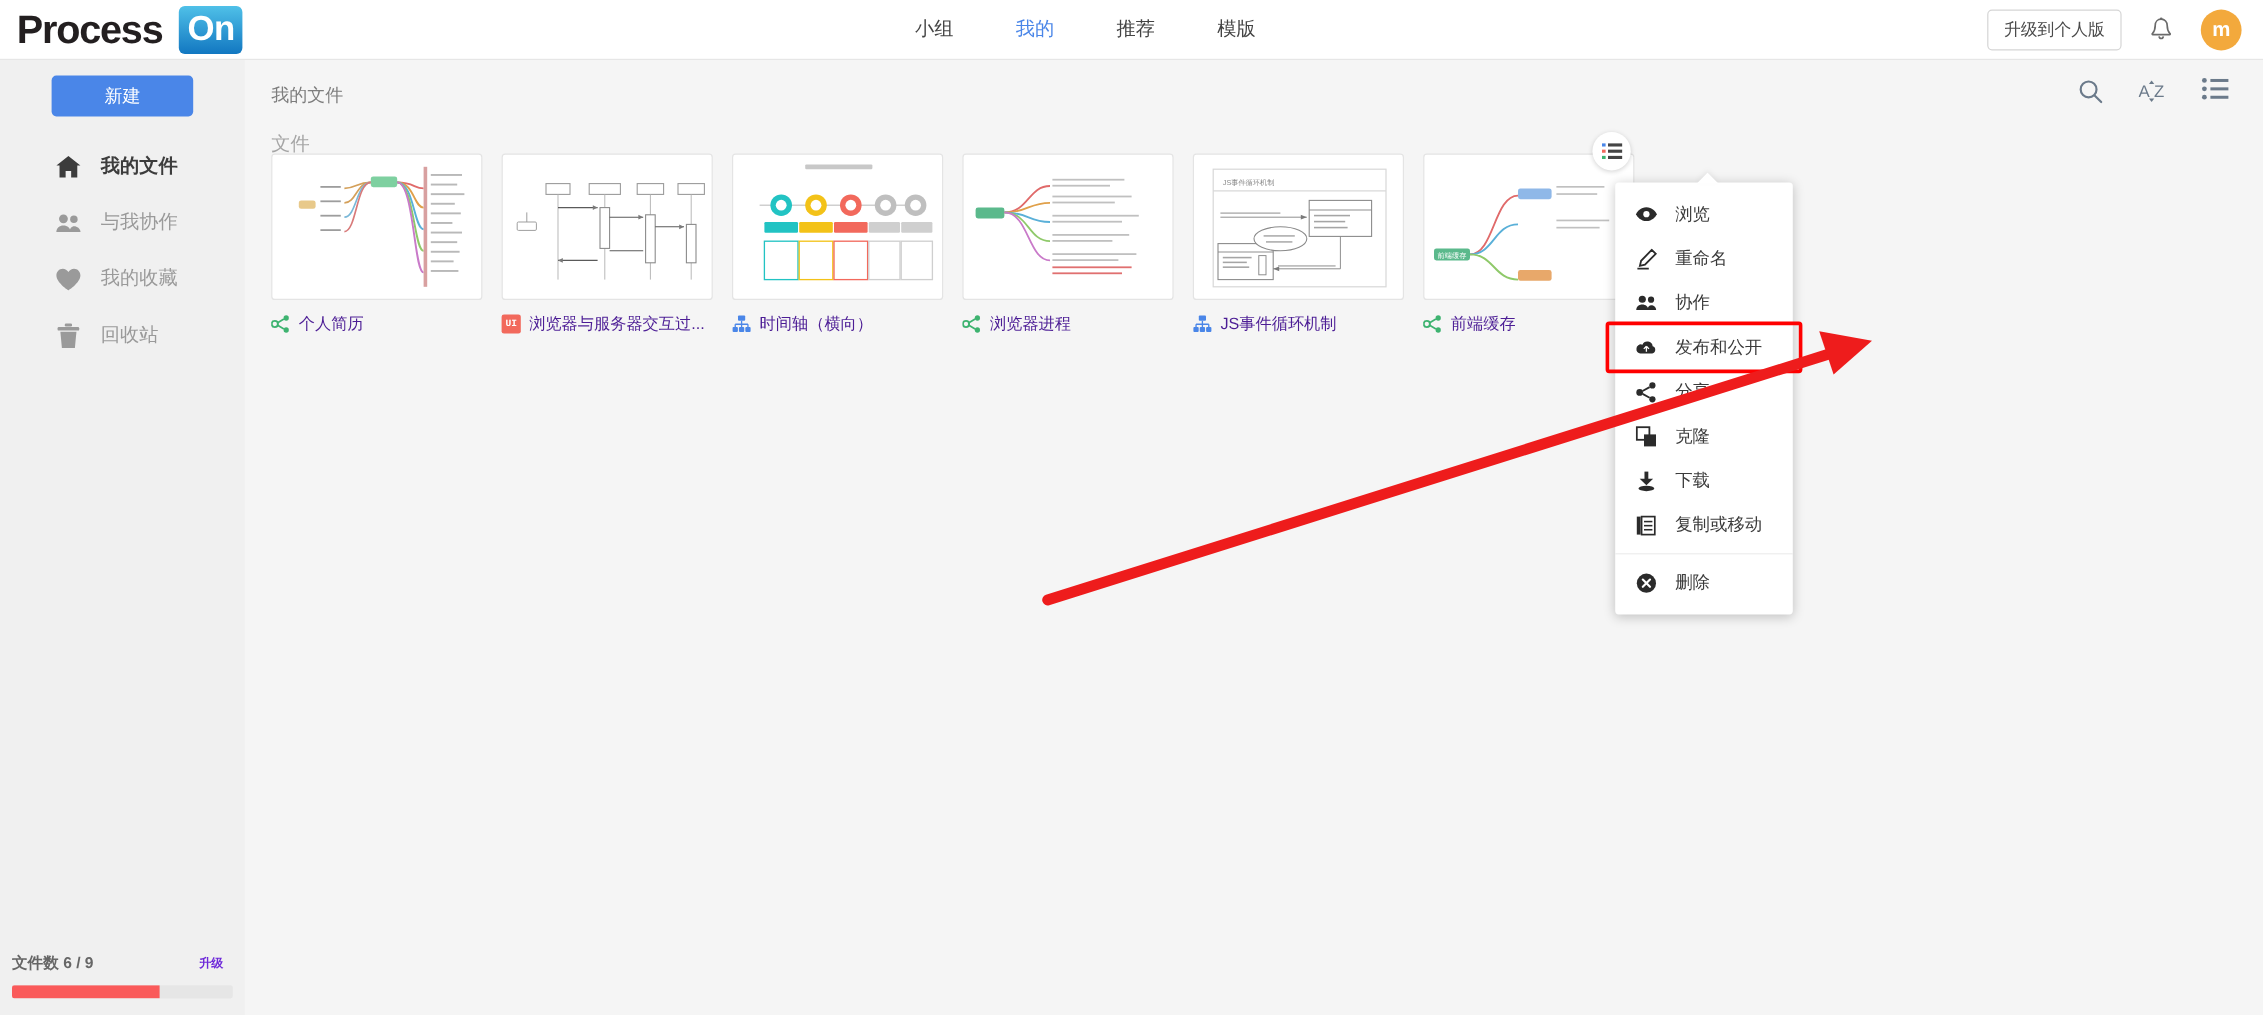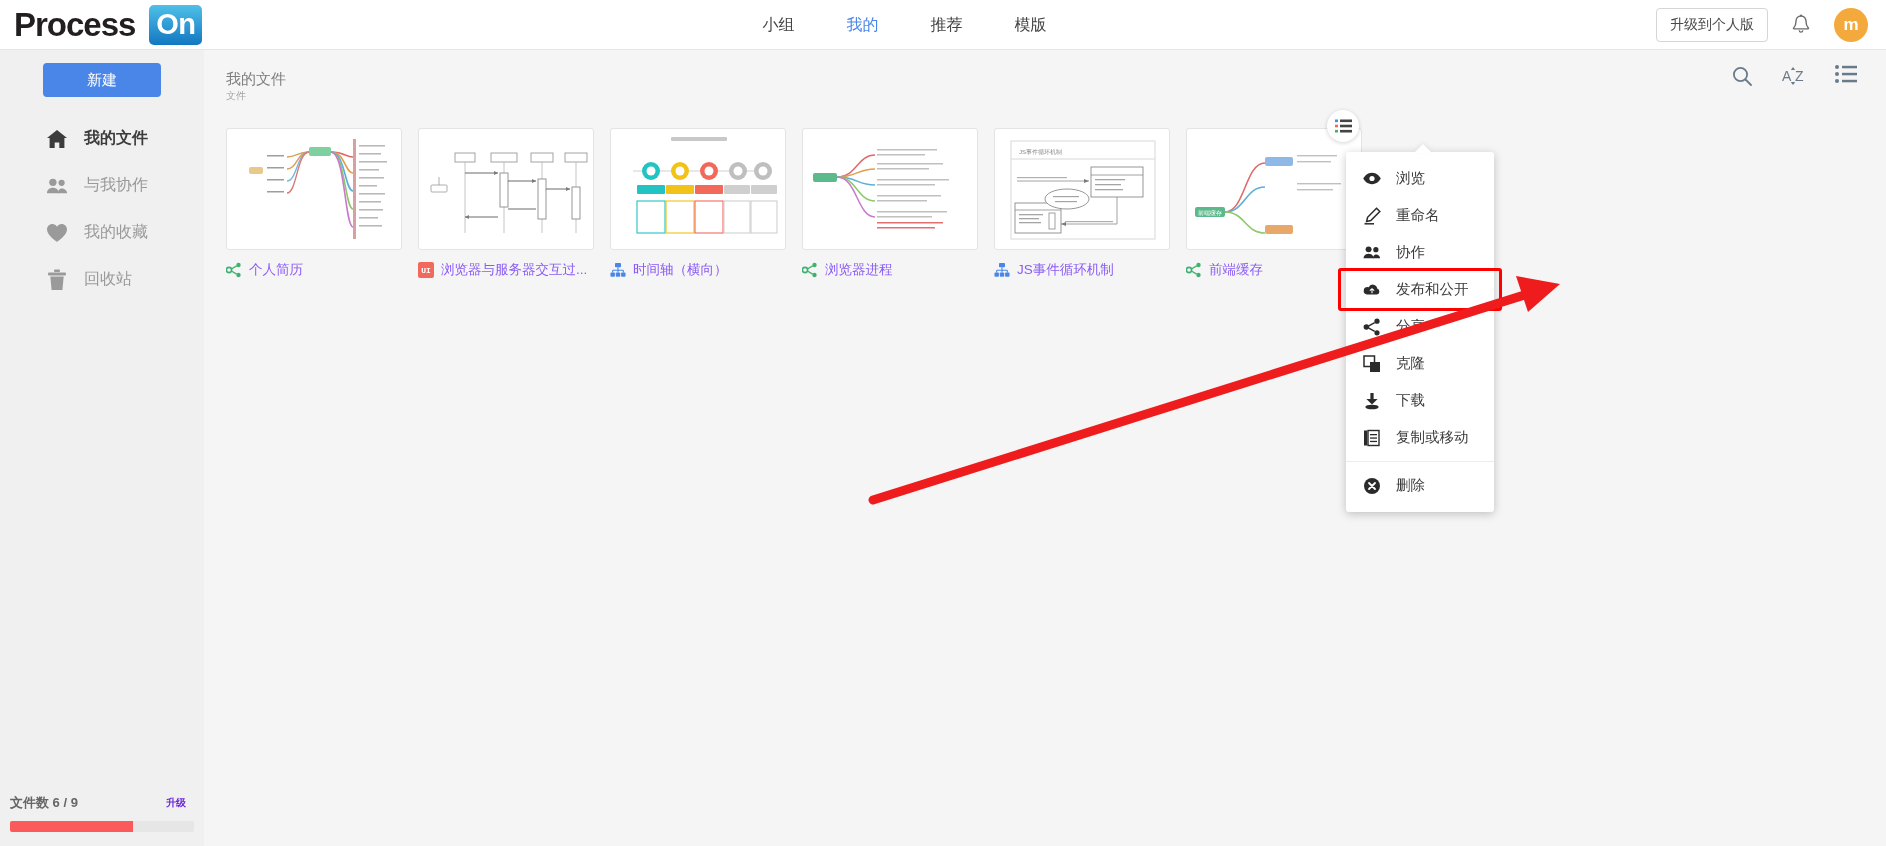--- a/index.html
+++ b/index.html
@@ -83,35 +83,35 @@
   }
   .progress-fill { height: 11px; background: #fa5a5a; width: 67%; }
 
   
   .main { position: absolute; top: 50px; left: 204px; width: 1682px; height: 796px; background: #f5f5f5; }
   .breadcrumb { position: absolute; top: 20px; left: 22px; font-size: 15px; color: #7d7d7d; }
   .toolbar-icons {
     position: absolute; top: 14px; right: 28px; display: flex; align-items: center; gap: 28px;
   }
   .tb-icon { width: 24px; height: 24px; cursor: pointer; }
-  .section-label { position: absolute; top: 39px; left: 22px; font-size: 10px; color: #a5a5a5; }
+  .section-label { position: absolute; top: 60px; left: 22px; font-size: 16px; color: #a5a5a5; }
 
   
   .grid { position: absolute; top: 78px; left: 22px; display: flex; gap: 16px; }
   .card-wrap { width: 176px; position: relative; }
   .card-thumb {
     width: 176px; height: 122px; background: #fff;
     border: 1px solid #e4e4e4; border-radius: 3px; overflow: hidden; position: relative;
     cursor: pointer;
   }
   .card-thumb svg { display: block; }
   .card-row { display: flex; align-items: center; gap: 7px; margin-top: 11px; }
   .card-type-icon { width: 16px; height: 16px; flex: 0 0 16px; }
   .card-name {
-    font-size: 13.5px; color: #8b5cf6; white-space: nowrap; overflow: hidden;
+    font-size: 13.5px; color: #4c1d95; white-space: nowrap; overflow: hidden;
     text-overflow: ellipsis; cursor: pointer;
   }
   .ui-badge {
     width: 16px; height: 16px; background: #f2695c; color: #fff; border-radius: 2px;
     font-size: 8px; font-weight: bold; display: flex; align-items: center; justify-content: center; font-family: Liberation Mono, monospace;
   }
   .card-menu-btn {
     position: absolute; top: -18px; right: 3px; width: 32px; height: 32px;
     border-radius: 50%; background: #fff; box-shadow: 0 1px 4px rgba(0,0,0,0.18);
     display: flex; align-items: center; justify-content: center; cursor: pointer; z-index: 5;

